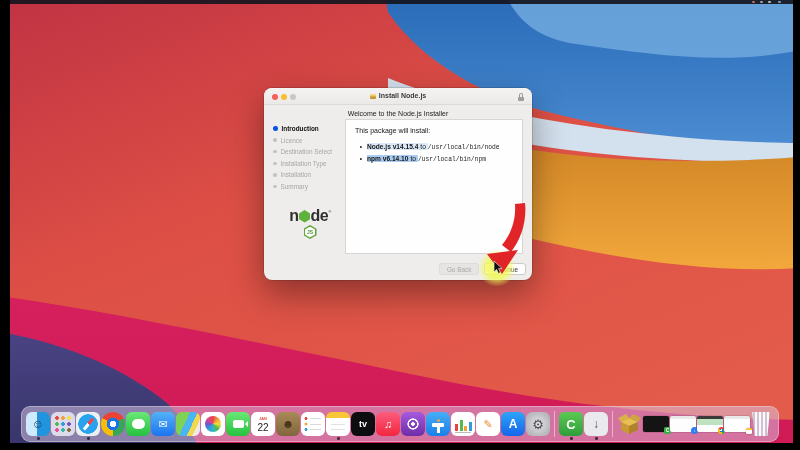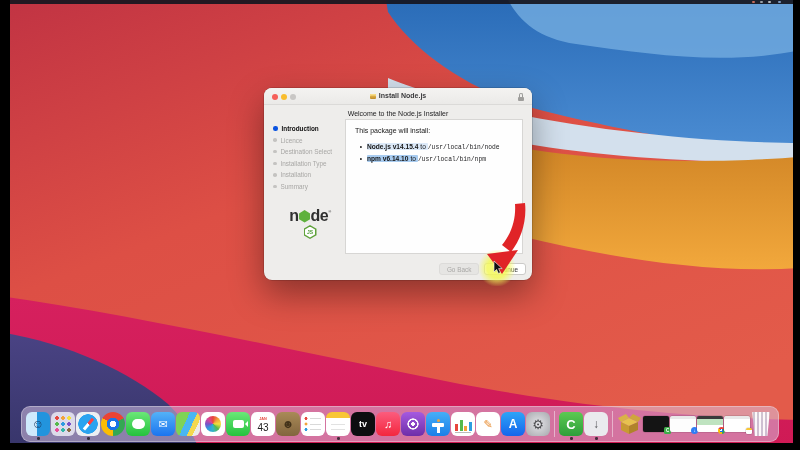--- a/index.html
+++ b/index.html
@@ -339,21 +339,21 @@
       </div>
     <div class="di i-maps"></div>
     <div class="di i-photos">
         <span class="wheel"></span>
       </div>
     <div class="di i-facetime">
         <span class="cam"></span>
       </div>
     <div class="di i-calendar">
         <span class="cal-m">JAN</span>
-        <span class="cal-d">43</span>
+        <span class="cal-d">22</span>
       </div>
     <div class="di i-contacts">
         <span>☻</span>
       </div>
     <div class="di i-reminders"></div>
     <div class="di i-notes run"></div>
     <div class="di i-appletv">
         <span>tv</span>
       </div>
     <div class="di i-music">

